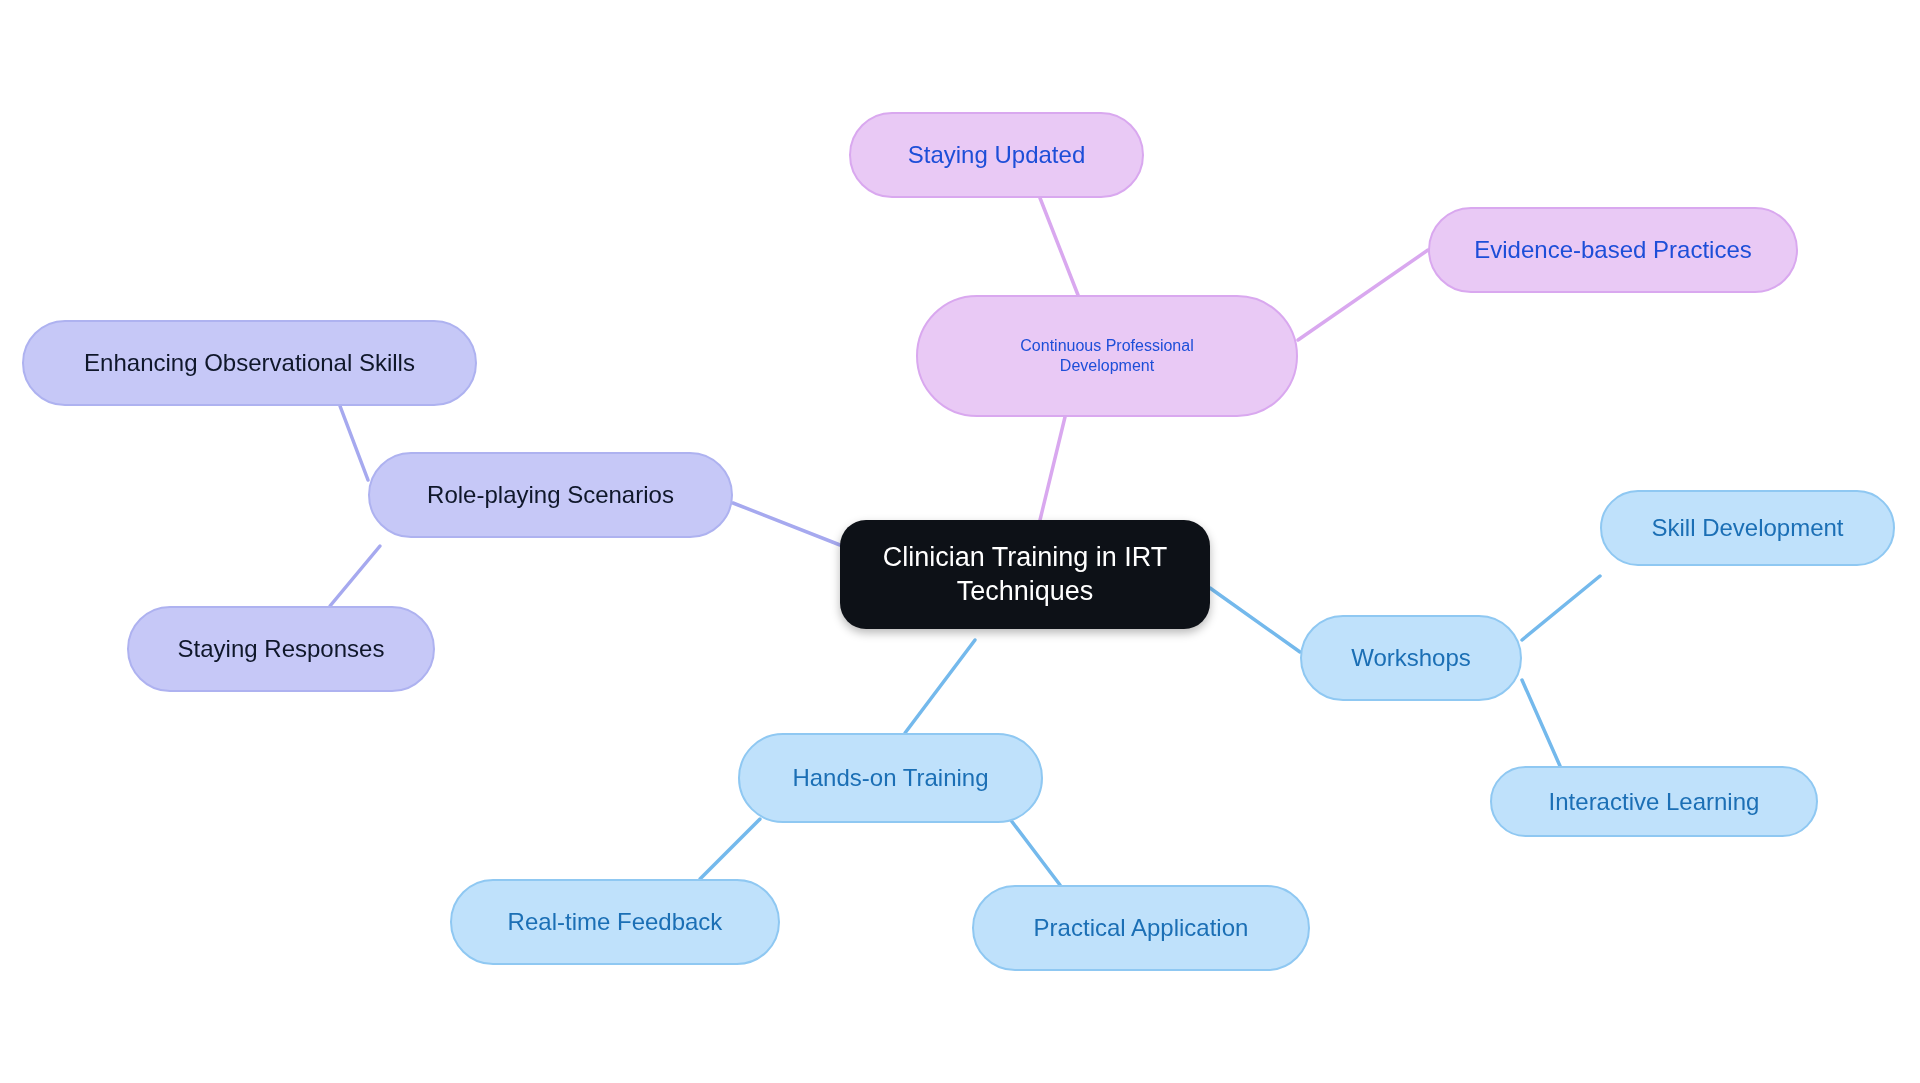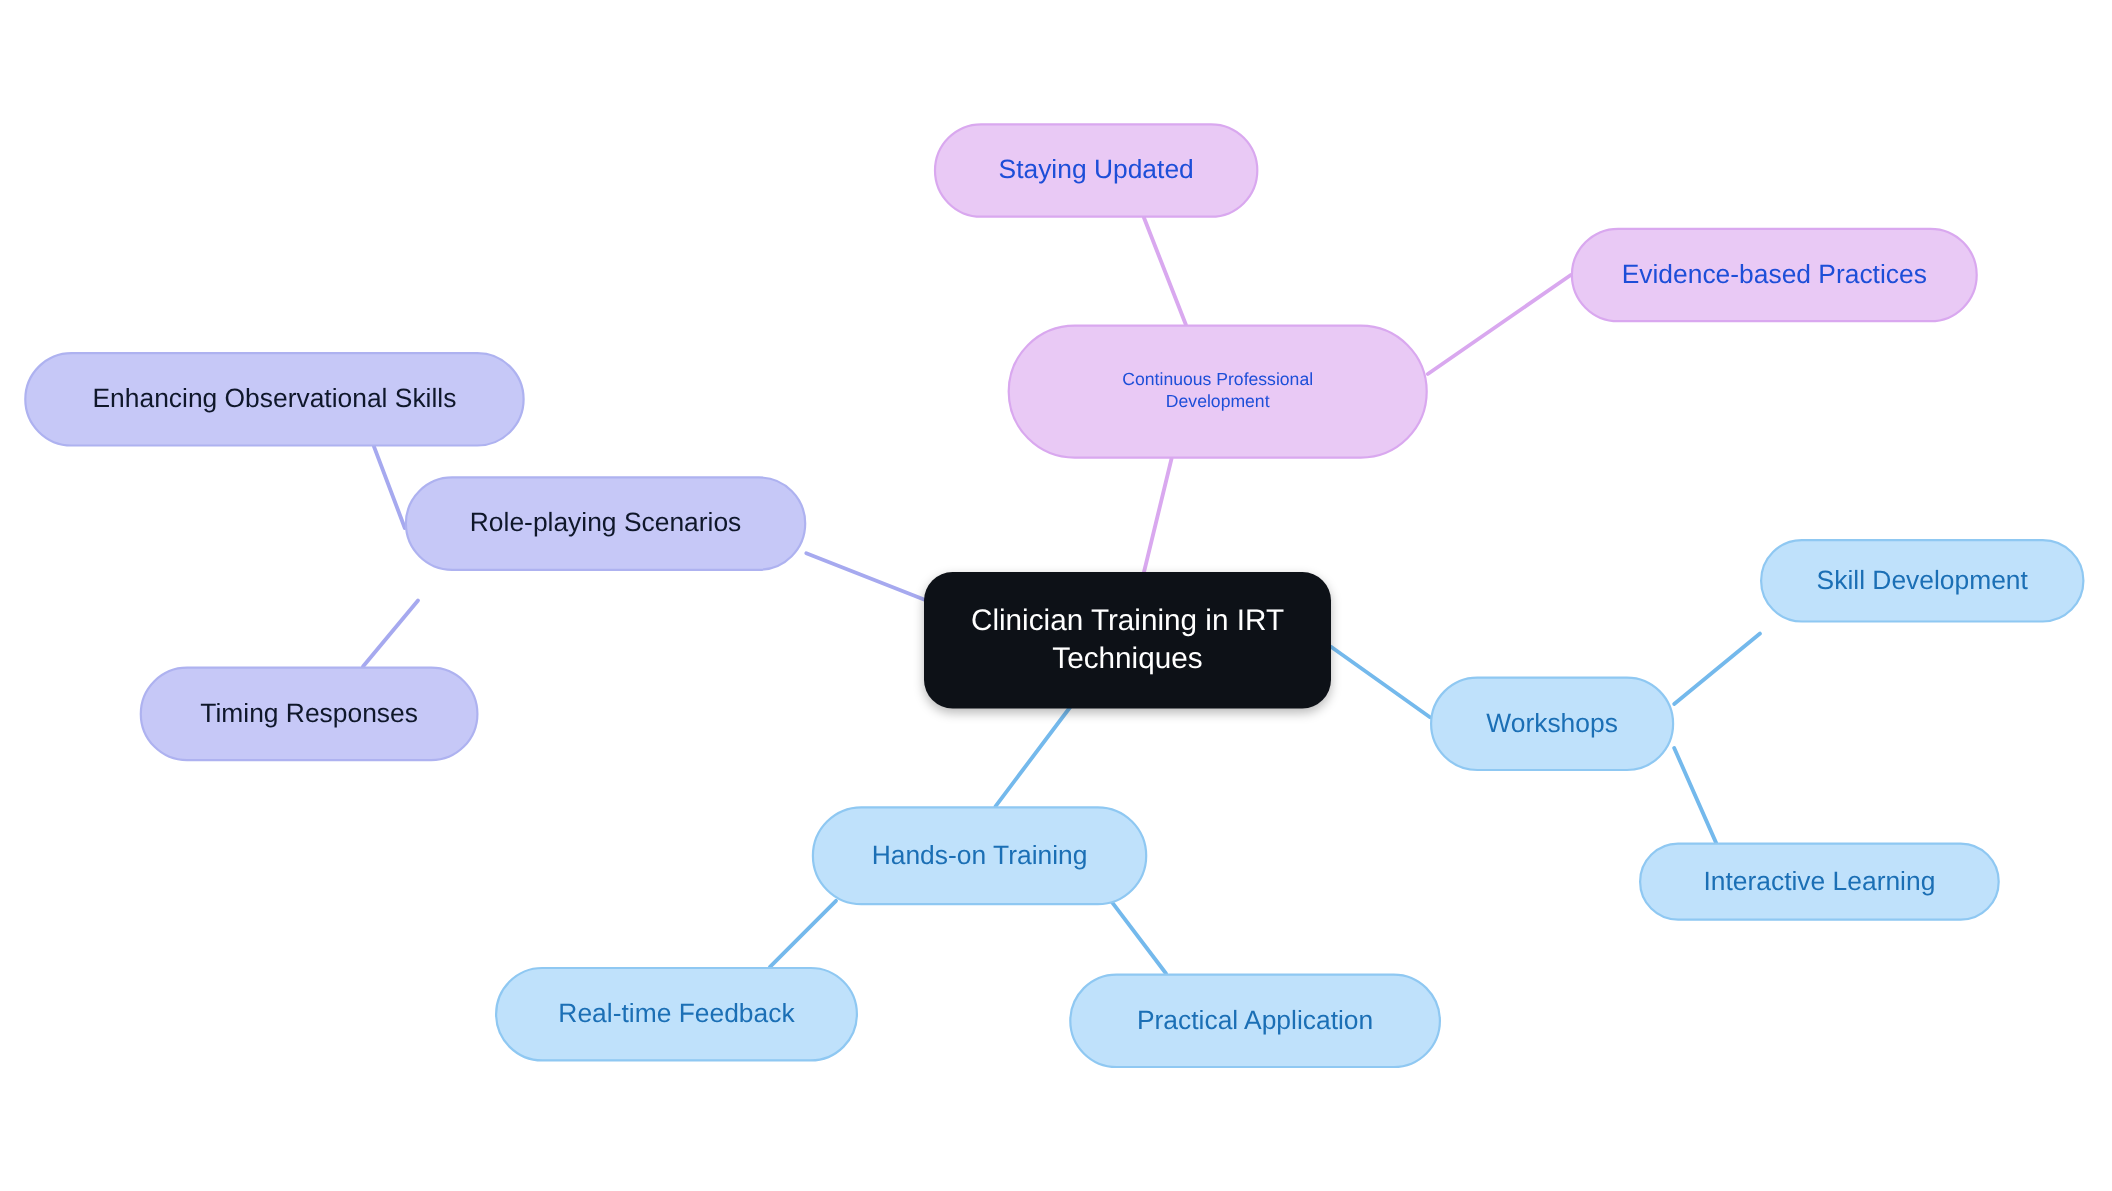--- a/index.html
+++ b/index.html
@@ -74,29 +74,29 @@
       <line x1="368" y1="480" x2="340" y2="406" stroke="#a6a9ef" stroke-width="3.5" stroke-linecap="round"></line>
       <line x1="380" y1="546" x2="330" y2="606" stroke="#a6a9ef" stroke-width="3.5" stroke-linecap="round"></line>
       <line x1="1210" y1="588" x2="1300" y2="652" stroke="#74b9ec" stroke-width="3.5" stroke-linecap="round"></line>
       <line x1="1522" y1="640" x2="1600" y2="576" stroke="#74b9ec" stroke-width="3.5" stroke-linecap="round"></line>
       <line x1="1522" y1="680" x2="1560" y2="766" stroke="#74b9ec" stroke-width="3.5" stroke-linecap="round"></line>
       <line x1="975" y1="640" x2="905" y2="733" stroke="#74b9ec" stroke-width="3.5" stroke-linecap="round"></line>
       <line x1="760" y1="819" x2="700" y2="879" stroke="#74b9ec" stroke-width="3.5" stroke-linecap="round"></line>
       <line x1="1010" y1="819" x2="1060" y2="885" stroke="#74b9ec" stroke-width="3.5" stroke-linecap="round"></line>
     </svg>
   <div id="nodes">
-      <div class="node node-root" style="left: 840px; top: 520px; width: 370px; height: 124px; background: rgb(13, 17, 23); color: rgb(255, 255, 255);">Clinician Training in IRT
+      <div class="node node-root" style="left: 840px; top: 520px; width: 370px; height: 109px; background: rgb(13, 17, 23); color: rgb(255, 255, 255);">Clinician Training in IRT
 Techniques</div>
       <div class="node theme-violet" style="left: 916px; top: 295px; width: 382px; height: 122px; font-size: 16px;">Continuous Professional
 Development</div>
       <div class="node theme-violet" style="left: 849px; top: 112px; width: 295px; height: 86px; font-size: 24px;">Staying Updated</div>
       <div class="node theme-violet" style="left: 1428px; top: 207px; width: 370px; height: 86px; font-size: 24px;">Evidence-based Practices</div>
-      <div class="node theme-indigo" style="left: 368px; top: 433px; width: 365px; height: 86px; font-size: 24px;">Role-playing Scenarios</div>
+      <div class="node theme-indigo" style="left: 368px; top: 452px; width: 365px; height: 86px; font-size: 24px;">Role-playing Scenarios</div>
       <div class="node theme-indigo" style="left: 22px; top: 320px; width: 455px; height: 86px; font-size: 24px;">Enhancing Observational Skills</div>
-      <div class="node theme-indigo" style="left: 127px; top: 606px; width: 308px; height: 86px; font-size: 24px;">Timing Responses</div>
+      <div class="node theme-indigo" style="left: 127px; top: 606px; width: 308px; height: 86px; font-size: 24px;">Staying Responses</div>
       <div class="node theme-sky" style="left: 1300px; top: 615px; width: 222px; height: 86px; font-size: 24px;">Workshops</div>
       <div class="node theme-sky" style="left: 1600px; top: 490px; width: 295px; height: 76px; font-size: 24px;">Skill Development</div>
       <div class="node theme-sky" style="left: 1490px; top: 766px; width: 328px; height: 71px; font-size: 24px;">Interactive Learning</div>
       <div class="node theme-sky" style="left: 738px; top: 733px; width: 305px; height: 90px; font-size: 24px;">Hands-on Training</div>
       <div class="node theme-sky" style="left: 450px; top: 879px; width: 330px; height: 86px; font-size: 24px;">Real-time Feedback</div>
       <div class="node theme-sky" style="left: 972px; top: 885px; width: 338px; height: 86px; font-size: 24px;">Practical Application</div>
     </div>
 </div>
 
 </body></html>

